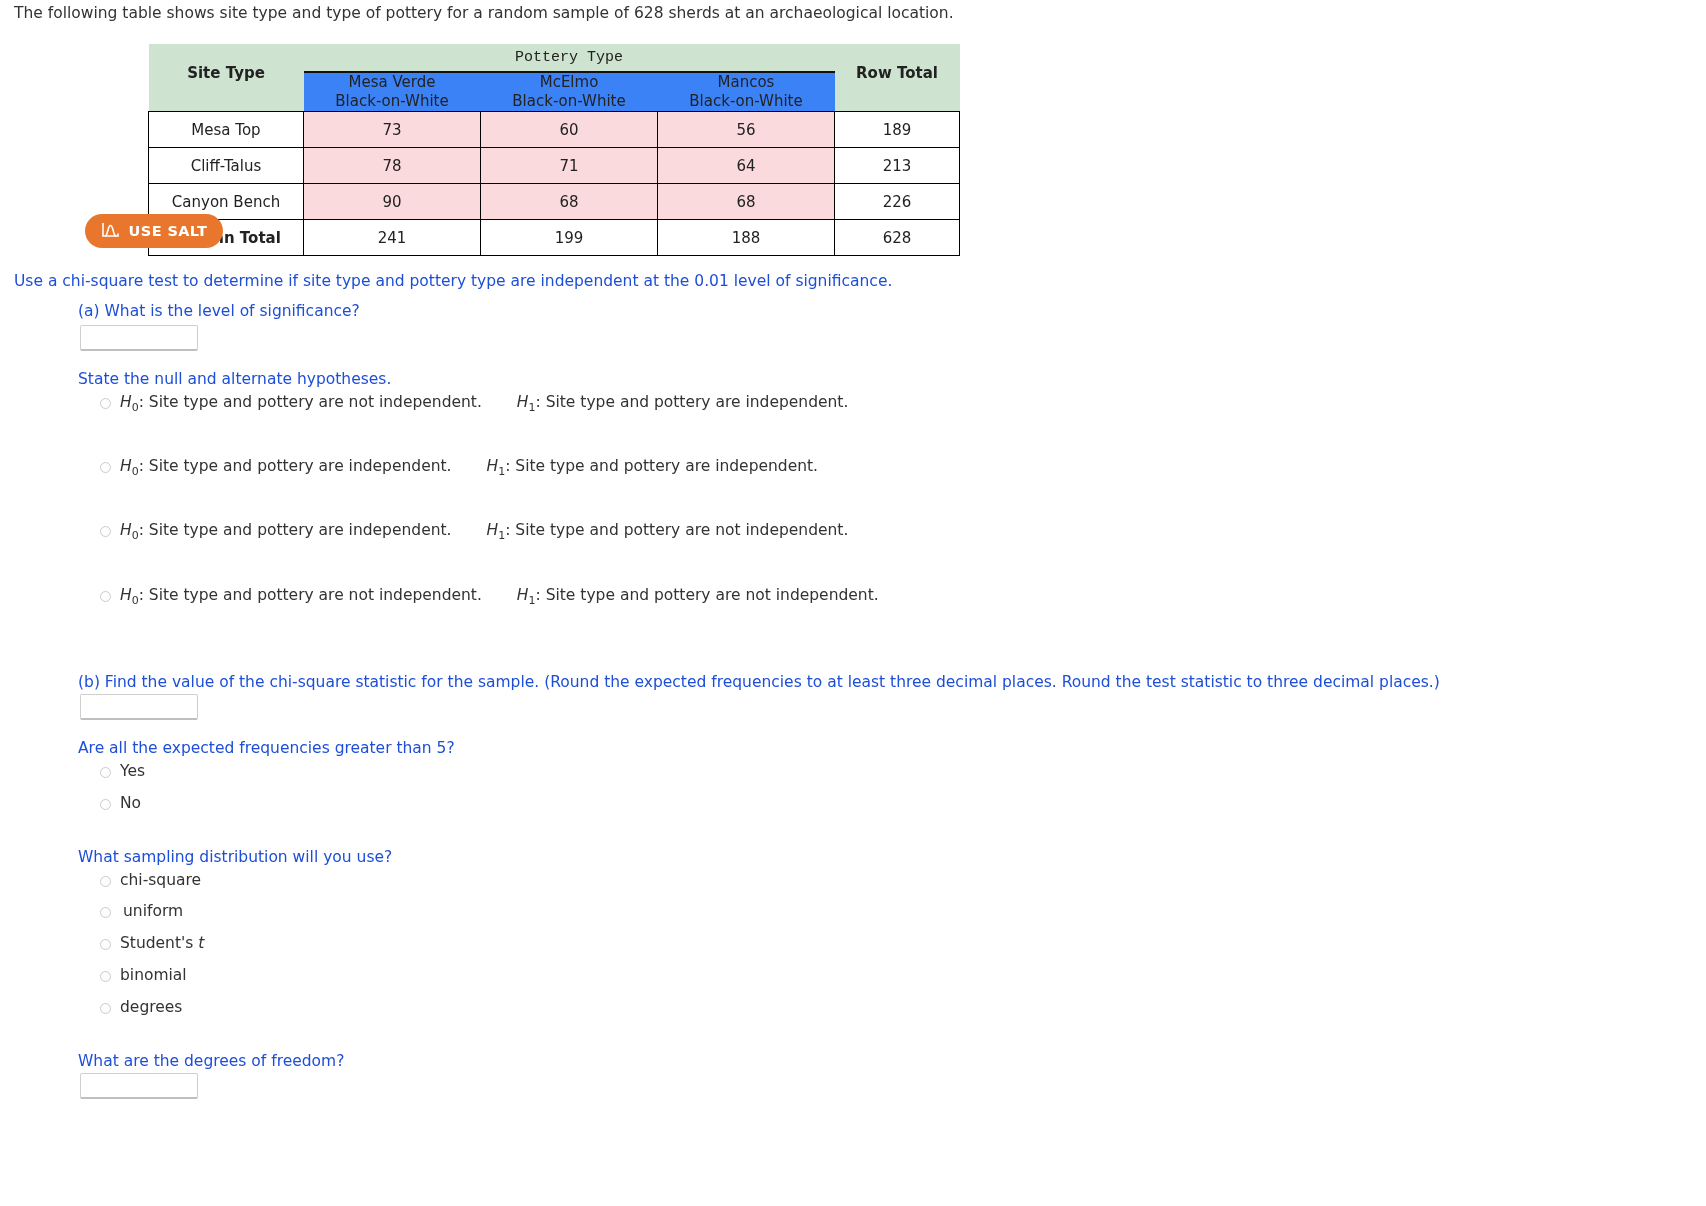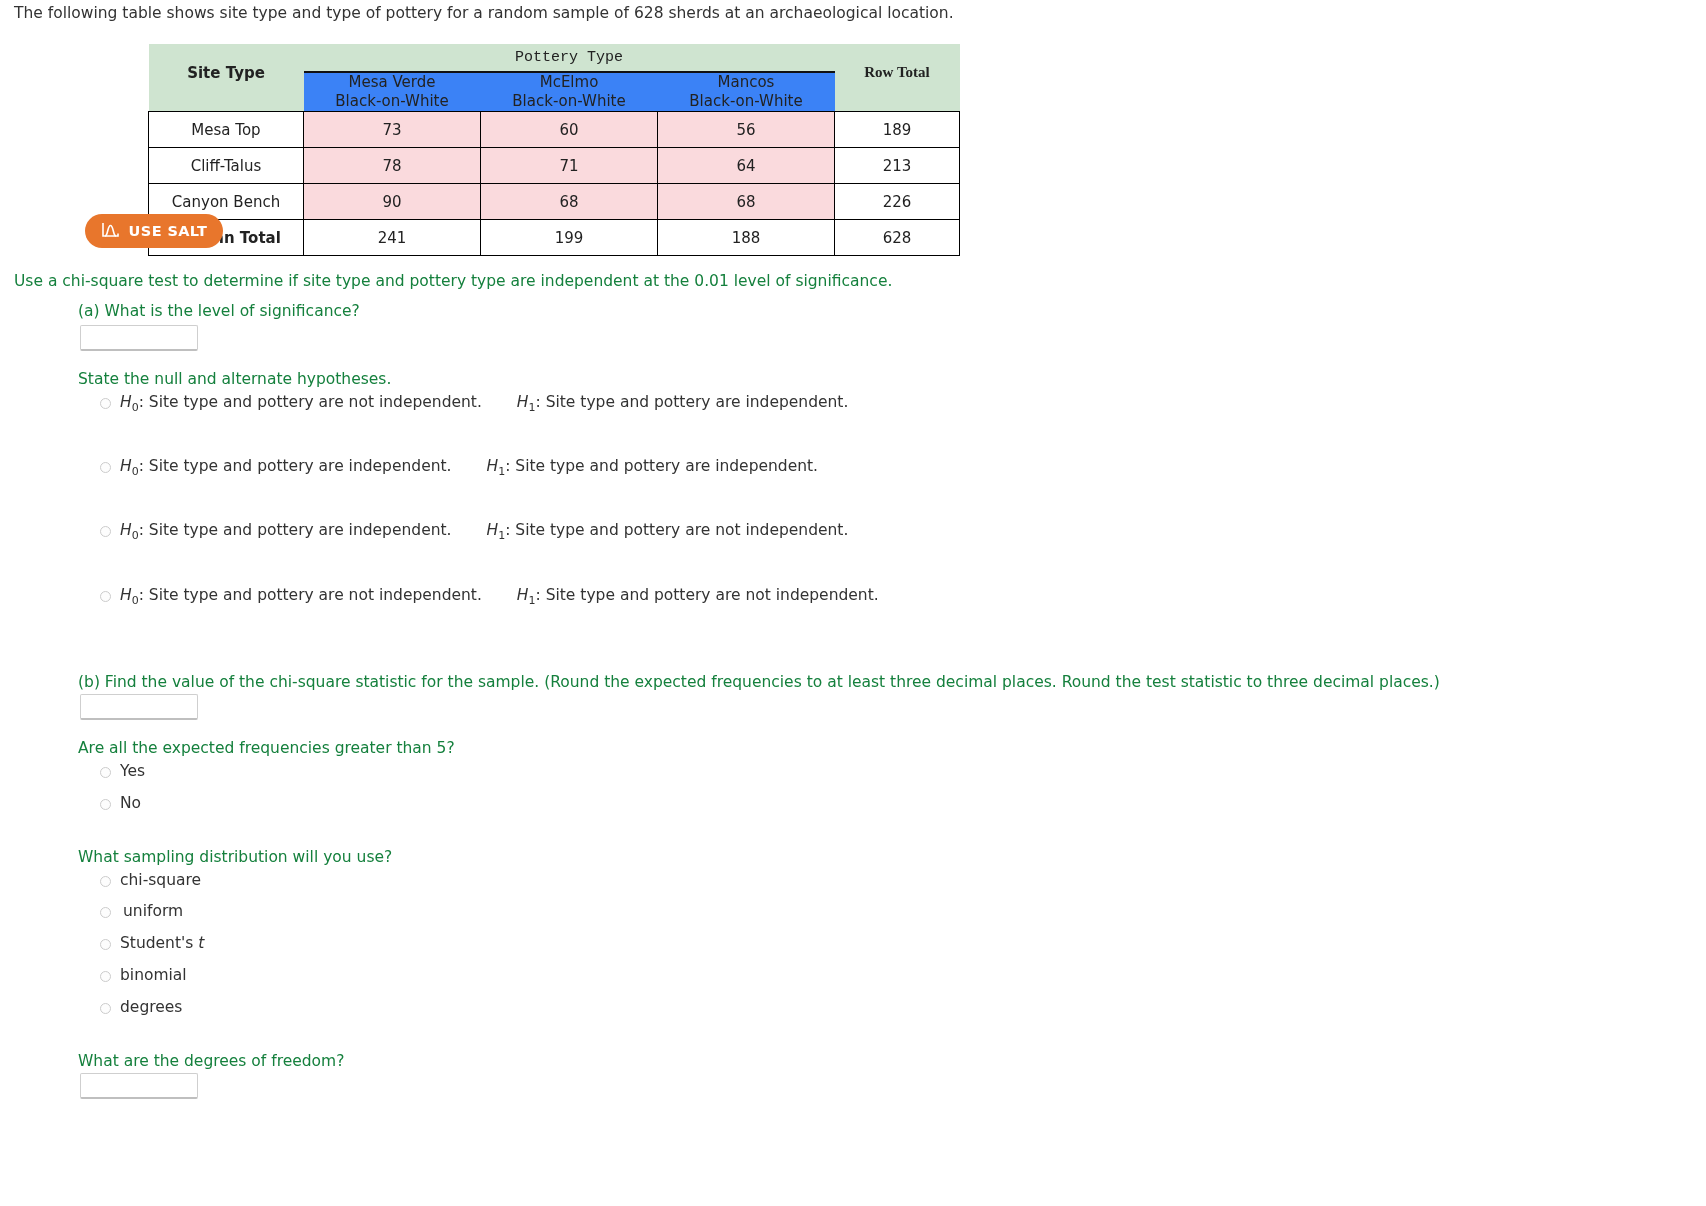--- a/index.html
+++ b/index.html
@@ -77,21 +77,20 @@
     padding: 2px 8px 6px 8px;
     width: 177px;
   }
   .rowtotal-head {
     background: #cfe4d0;
     border: 0 !important;
     font-weight: bold;
     width: 125px;
     vertical-align: bottom;
     padding-bottom: 10px;
-    font-family: Liberation Serif, serif;
   }
   .hdr-row-outer td { border-bottom: 1px solid #000 !important; }
 
   td.rowlabel {
     text-align: left;
     padding: 2px 0 2px 22px;
     height: 22px;
     background: #fff;
     width: 155px;
     white-space: nowrap;
@@ -131,21 +130,21 @@
     gap: 9px;
     cursor: pointer;
     font-family: "DejaVu Sans", "Liberation Sans", sans-serif;
   }
   .salt-icon { display: block; }
 
   
   .q-line {
     position: absolute;
     font-size: 15.5px;
-    color: #15803d;
+    color: #1d4ed8;
     white-space: nowrap;
   }
   .input-box {
     position: absolute;
     width: 118px;
     height: 26px;
     background: #ffffff;
     border: 1px solid #cfcfcf;
     border-bottom: 2px solid #bfbfbf;
     border-radius: 2px;

